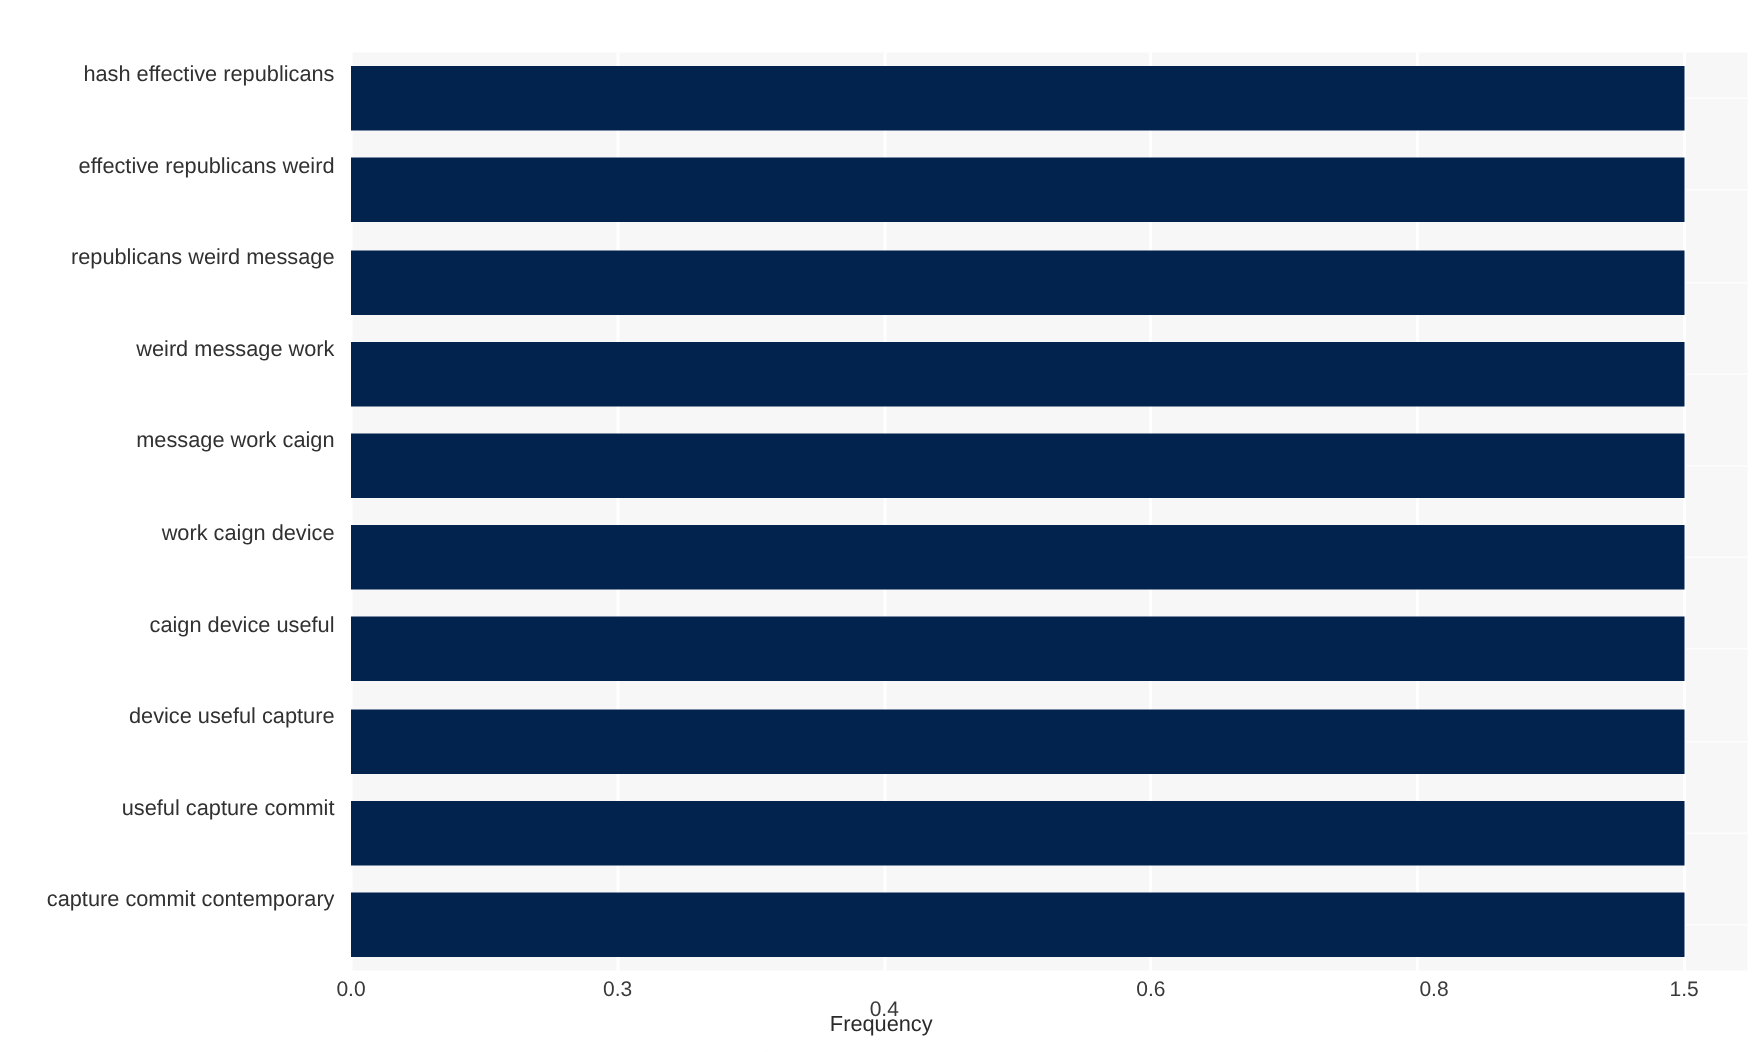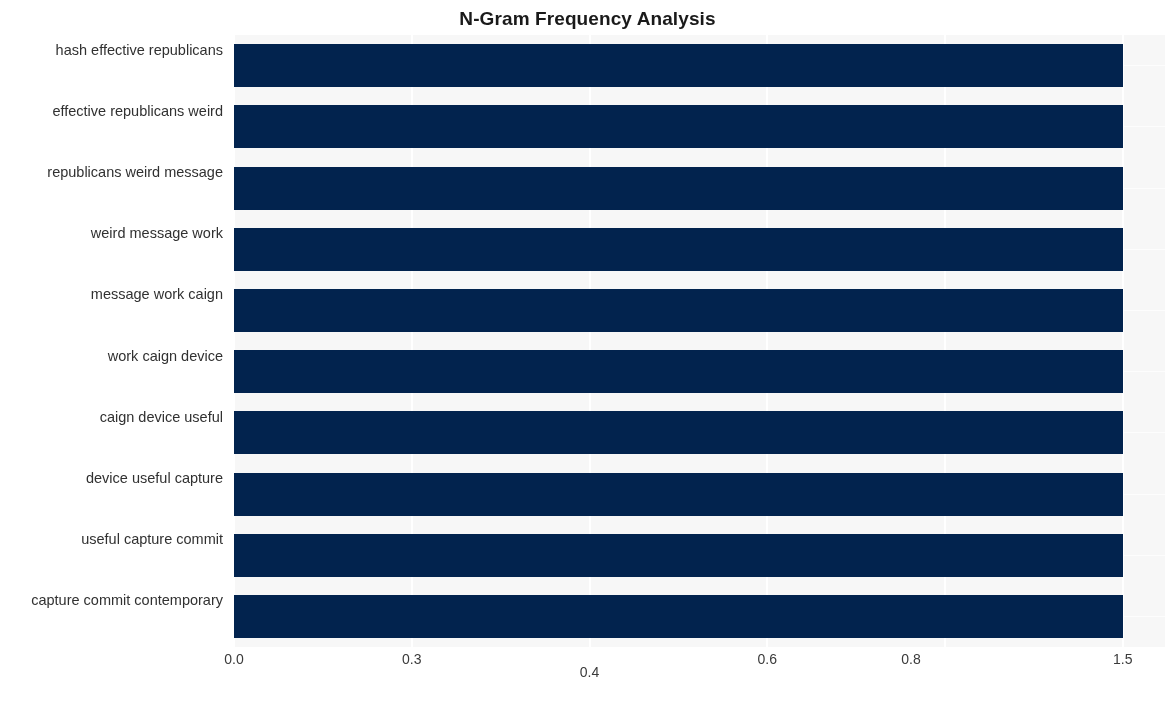--- a/index.html
+++ b/index.html
@@ -117,21 +117,20 @@
     font-size: 14.5px;
     color: #2b2b2b;
     line-height: 18px;
   }
 </style>
 </head>
 <body>
 
 <div id="figure">
 
-  <div id="chart-title">N-Gram Frequency Analysis</div>
 
   <div id="plot-area">
     <div id="grid-layer">
         <div class="hgrid" style="top: 30.1px;"></div>
         <div class="hgrid" style="top: 91.3px;"></div>
         <div class="hgrid" style="top: 152.5px;"></div>
         <div class="hgrid" style="top: 213.7px;"></div>
         <div class="hgrid" style="top: 274.9px;"></div>
         <div class="hgrid" style="top: 336.1px;"></div>
         <div class="hgrid" style="top: 397.3px;"></div>
@@ -170,18 +169,19 @@
       <div class="ytick" style="top: 451px;">device useful capture</div>
       <div class="ytick" style="top: 512.2px;">useful capture commit</div>
       <div class="ytick" style="top: 573.4px;">capture commit contemporary</div>
     </div>
 
   <div id="xtick-layer">
       <div class="xtick" style="left: 0px;">0.0</div>
       <div class="xtick" style="left: 177.757px;">0.3</div>
       <div class="xtick" style="left: 355.513px; margin-top: 13px;">0.4</div>
       <div class="xtick" style="left: 533.27px;">0.6</div>
-      <div class="xtick" style="left: 677px; text-align: center;">0.8</div>
+      <div class="xtick" style="left: 722px; text-align: center;">0.8</div>
       <div class="xtick" style="left: 888.783px;">1.5</div>
     </div>
 
+  <div id="xaxis-label">Frequency</div>
 
 </div>
 
 </body></html>

